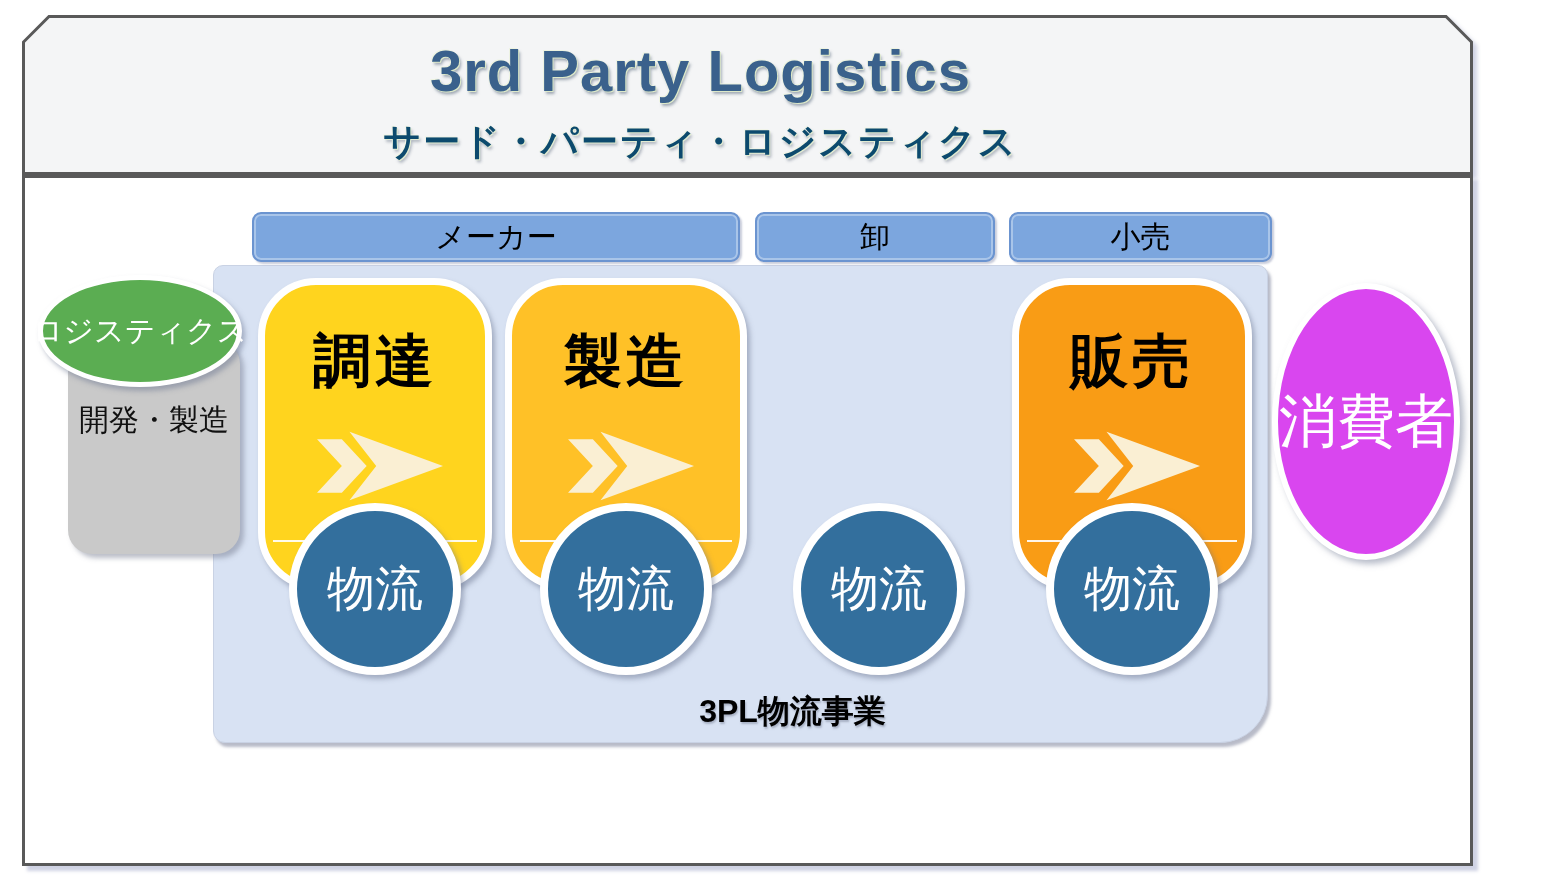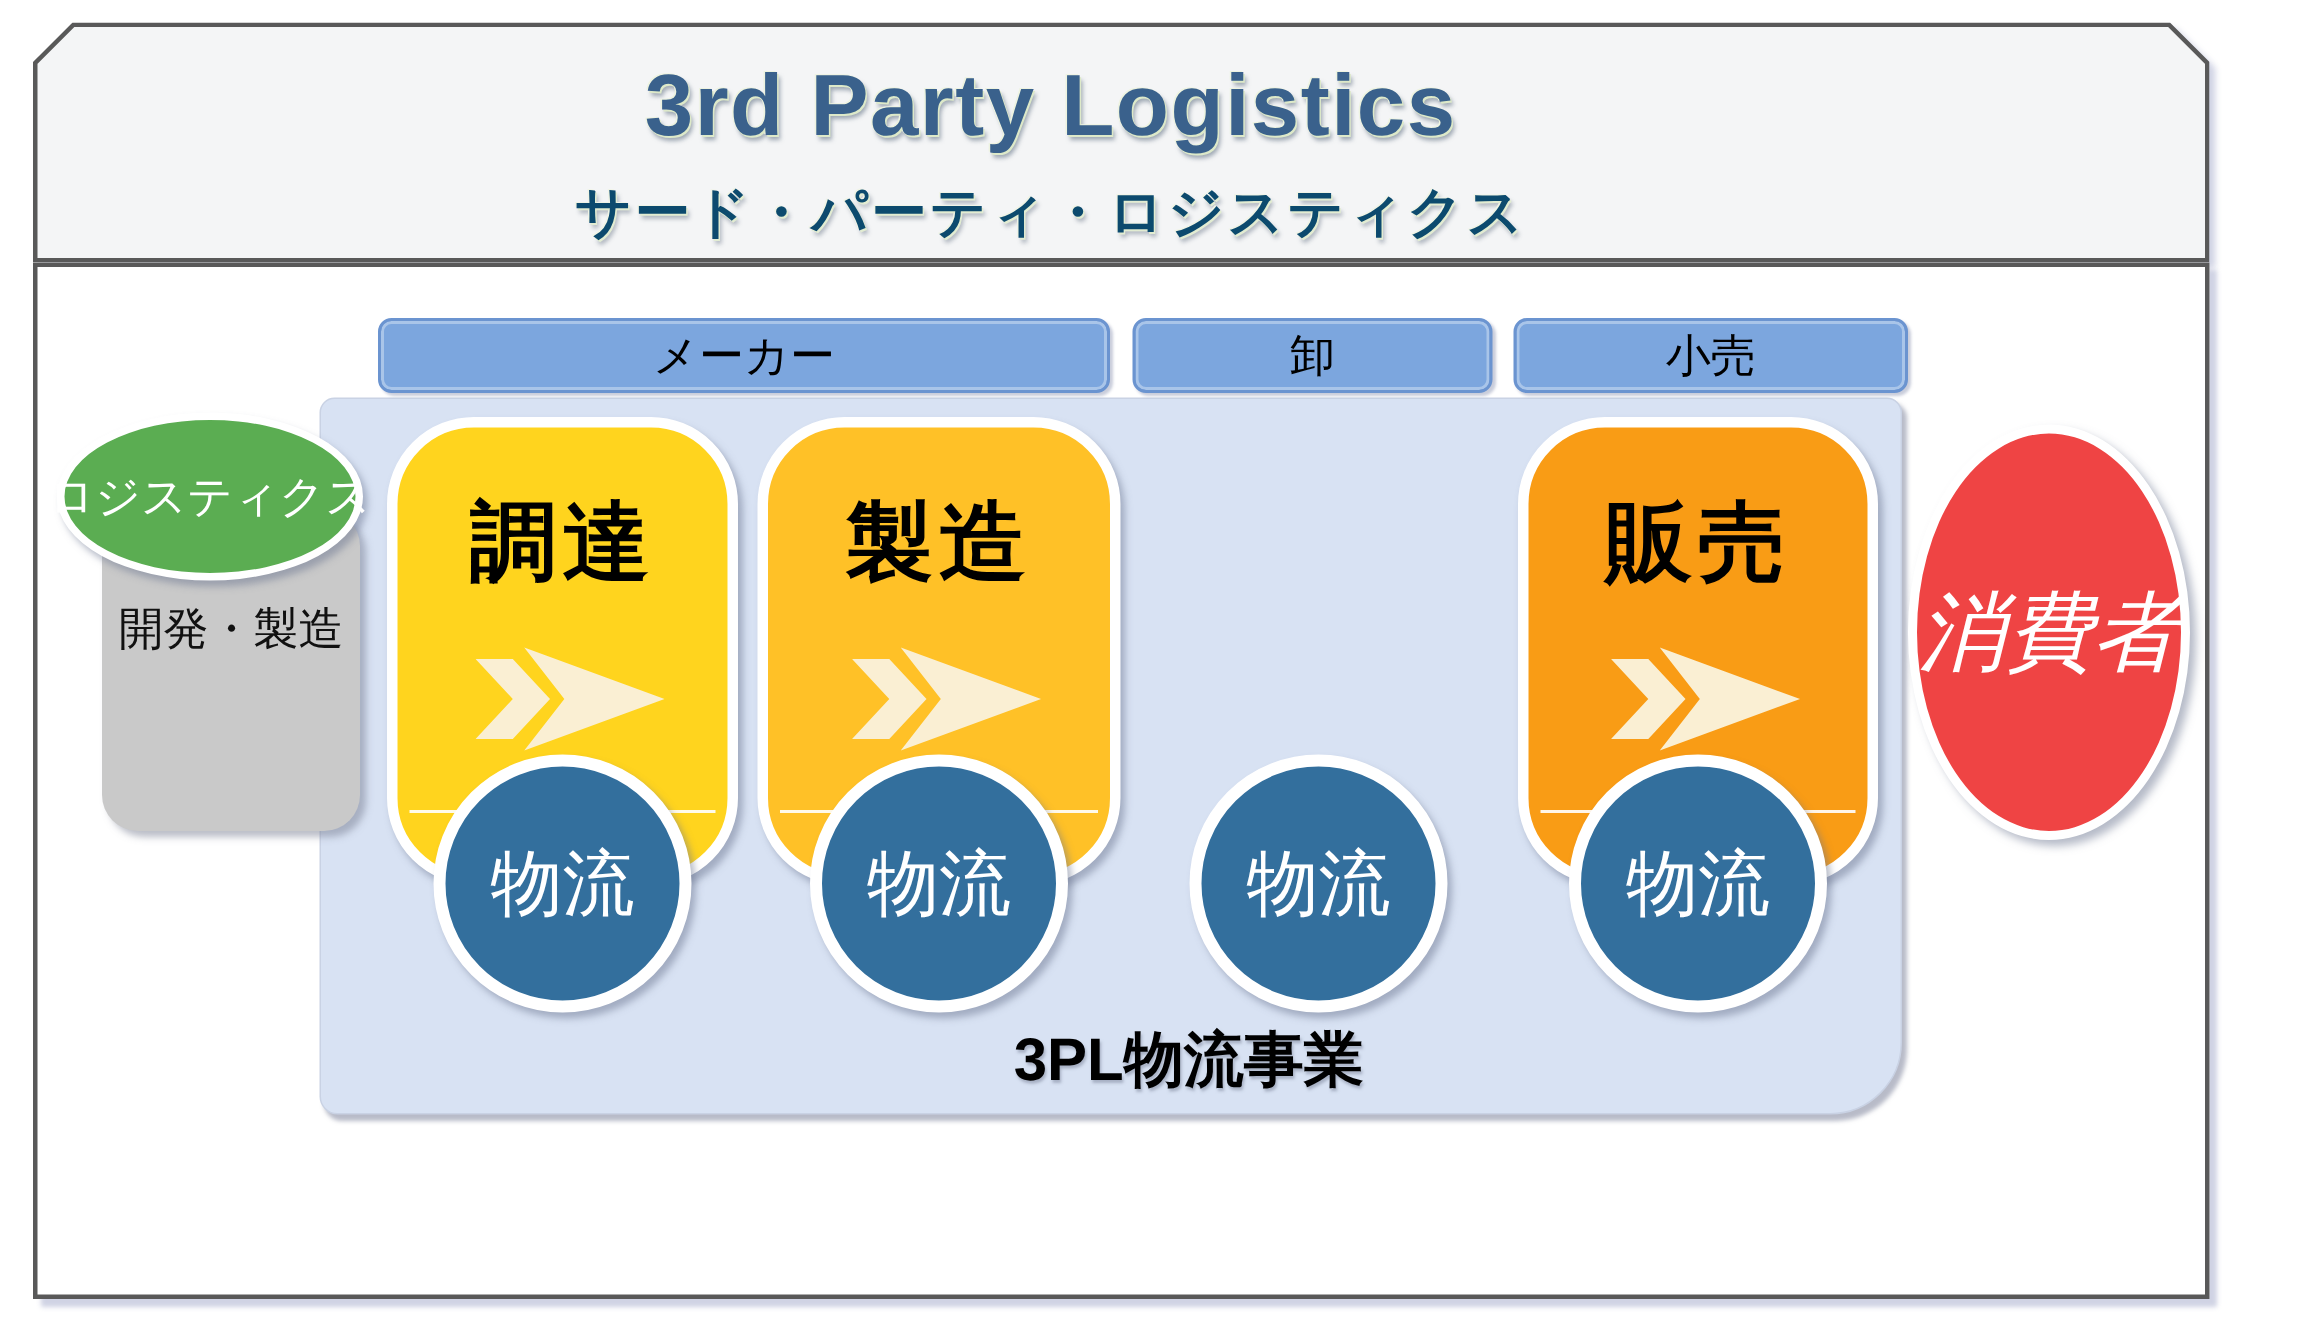--- a/index.html
+++ b/index.html
@@ -32,21 +32,21 @@
   .scope{
     position:absolute;left:188px;top:87px;width:1055px;height:478px;
     background:#d8e2f3;border:1px solid #c9d2e4;box-sizing:border-box;
     border-radius:10px 10px 48px 12px;
     box-shadow:3px 4px 3px rgba(125,132,155,.55);
     z-index:1;
   }
   .scope-label{
     position:absolute;bottom:8px;left:0;width:100%;box-sizing:border-box;
     padding-left:104px;text-align:center;
-    font-size:40px;font-weight:bold;color:#000;
+    font-size:32px;font-weight:bold;color:#000;
     text-shadow:1px 2px 2px rgba(120,128,150,.5);
   }
   
   .bar{
     position:absolute;top:34px;height:50px;box-sizing:border-box;
     background:#7ca6de;border:2px solid #6b94d0;border-radius:9px;
     box-shadow:2px 2px 2px rgba(120,130,165,.4),inset 0 0 0 2px rgba(255,255,255,.35);
     display:flex;align-items:center;justify-content:center;
     font-size:30px;color:#000;z-index:2;
   }
@@ -173,18 +173,18 @@
     <svg class="pbox-arrow" width="126" height="82" viewBox="0 0 132 84">
       <polygon points="0,14 26,14 52,42 26,70 0,70 26,42" fill="#FAEFD3"></polygon>
       <polygon points="34,6 132,42 34,78 62,42" fill="#FAEFD3"></polygon>
     </svg>
     <div class="pbox-line"></div>
   </div>
   <div class="lcircle" style="left: 1021px; background: rgb(51, 111, 157);">
     <span>物流</span>
   </div>
 
-  <div class="consumer-ellipse" style="background: #ef4444; font-style: italic;">
+  <div class="consumer-ellipse" style="background: #d946ef;">
     <span>消費者</span>
   </div>
 
 
 </div>
 
 </body></html>

